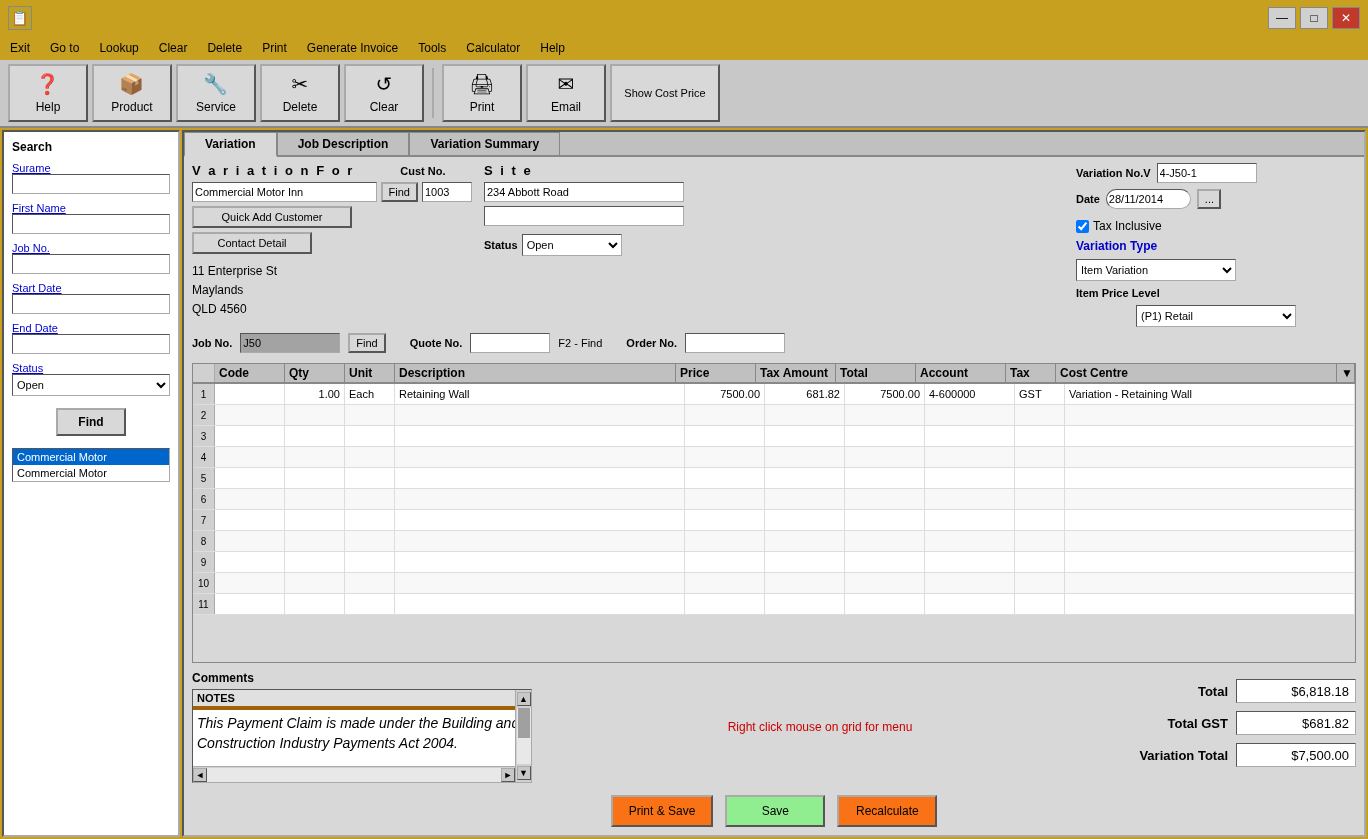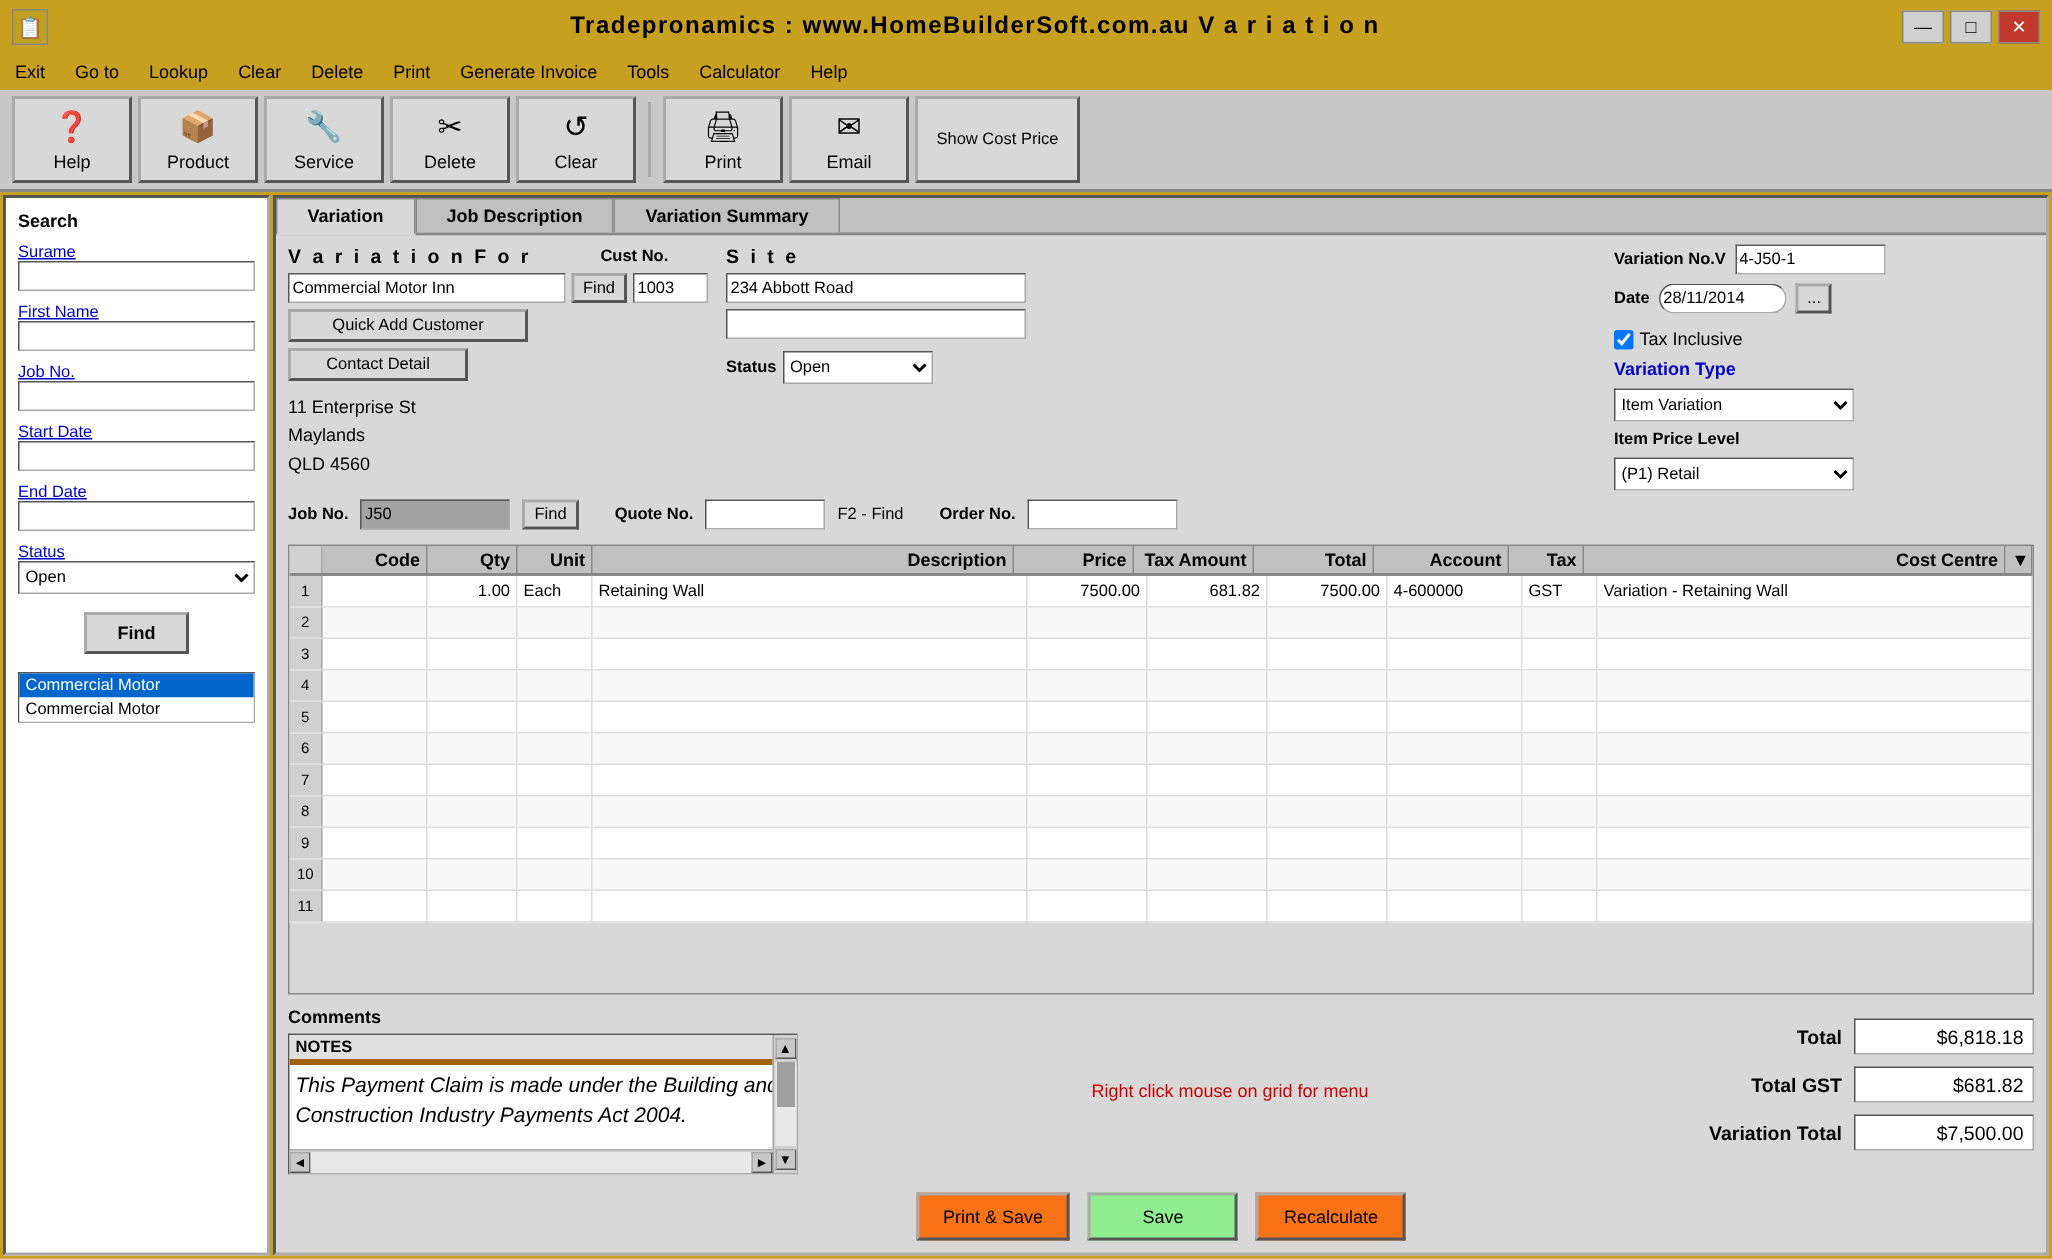--- a/index.html
+++ b/index.html
@@ -213,21 +213,21 @@
     .grid-header {
       display: flex;
       background: #c0c0c0;
       border-bottom: 2px solid #888;
       font-weight: bold;
       font-size: 11px;
     }
     .grid-header-cell {
       border-right: 1px solid #888;
       padding: 2px 4px;
-      text-align: right;
+      text-align: left;
       overflow: hidden;
       white-space: nowrap;
     }
     .grid-row {
       display: flex;
       border-bottom: 1px solid #ddd;
       background: white;
     }
     .grid-row:nth-child(even) { background: #f8f8f8; }
     .grid-cell {
@@ -376,21 +376,20 @@
       font-weight: bold;
       font-size: 11px;
       border-bottom: 4px solid #a16207;
     }
   </style>
 </head>
 <body>
 
 <div id="titlebar">
   <div id="app-icon">📋</div>
-  <div id="titlebar-title">Tradepronamics :  www.HomeBuilderSoft.com.au    V a r i a t i o n</div>
   <div id="titlebar-controls">
     <div class="titlebar-btn">—</div>
     <div class="titlebar-btn">□</div>
     <div class="titlebar-btn close">✕</div>
   </div>
 </div>
 
 <div id="menubar">
   <span class="menu-item">Exit</span>
   <span class="menu-item">Go to</span>
@@ -551,21 +550,21 @@
             <span class="variation-type-label">Variation Type</span>
           </div>
           <div style="display:flex; align-items:center; gap:4px;">
             <select class="select-input" style="width:160px;">
               <option>Item Variation</option>
             </select>
           </div>
           <div style="display:flex; align-items:center; gap:4px;">
             <span style="font-weight:bold;font-size:11px;">Item Price Level</span>
           </div>
-          <div style="display:flex; align-items:center; gap:4px;">
+          <div style="display:flex; align-items:center; gap:4px;justify-content:center;">
             <select class="select-input" style="width:160px;">
               <option>(P1) Retail</option>
             </select>
           </div>
         </div>
       </div>
 
       <div style="display:flex; align-items:center; gap:8px; margin-top:2px;">
         <span style="font-weight:bold;font-size:11px;">Job No.</span>
         <input type="text" class="form-input job-no-input" value="J50" style="width: 100px; background: #a3a3a3;">

